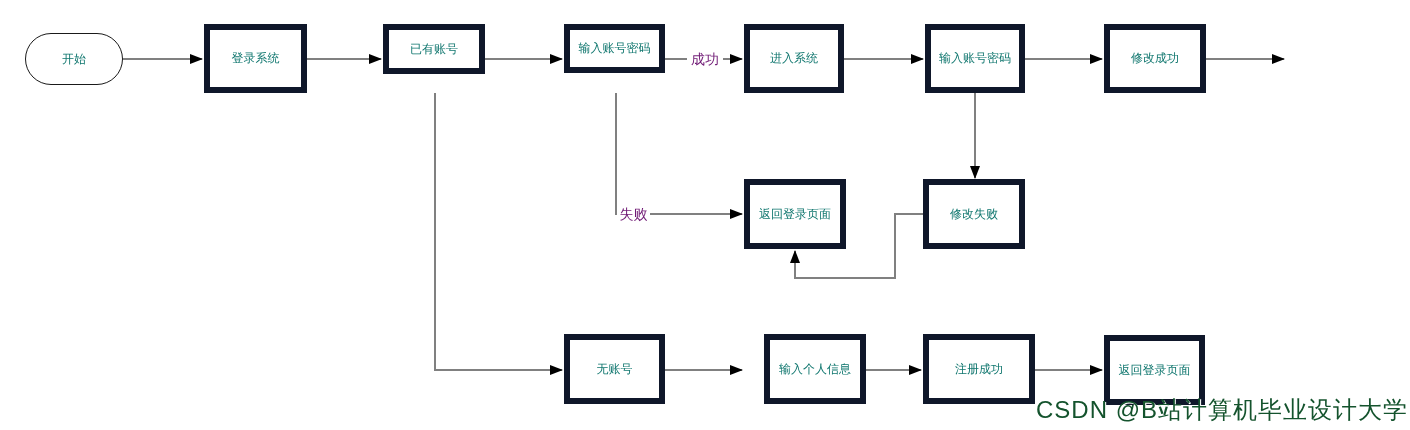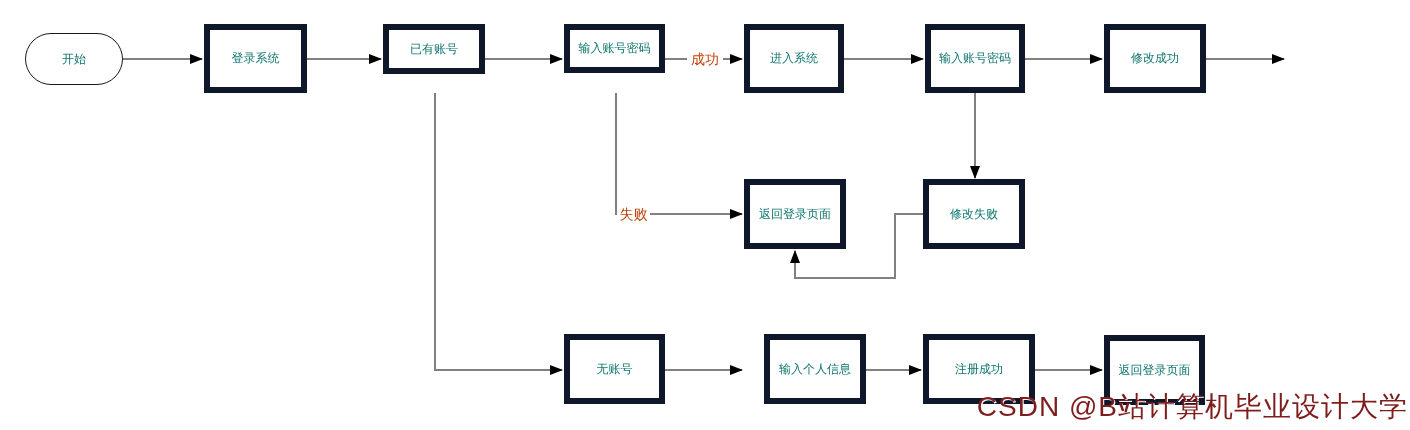--- a/index.html
+++ b/index.html
@@ -42,30 +42,30 @@
     border: 6px solid #0f172a;
   }
   .node.terminal {
     border: 1.5px solid #1a1a1a;
     border-radius: 26px;
   }
   .edge-label {
     position: absolute;
     background: #ffffff;
     font-size: 14px;
-    color: #c2410c;
+    color: #701a75;
     line-height: 16px;
     white-space: nowrap;
   }
   .watermark {
     position: absolute;
     right: 2px;
     bottom: 4px;
-    font-size: 28px;
-    color: #7f1d1d;
+    font-size: 24px;
+    color: #14532d;
     letter-spacing: 1px;
     text-shadow: 1px 1px 0 #ffffff;
     white-space: nowrap;
   }
 </style>
 </head>
 <body>
 
 <div class="canvas">
 

